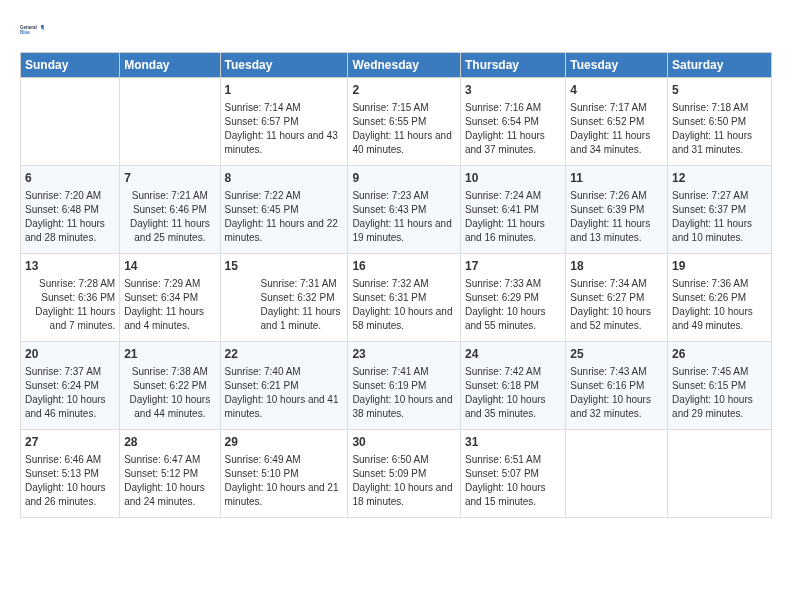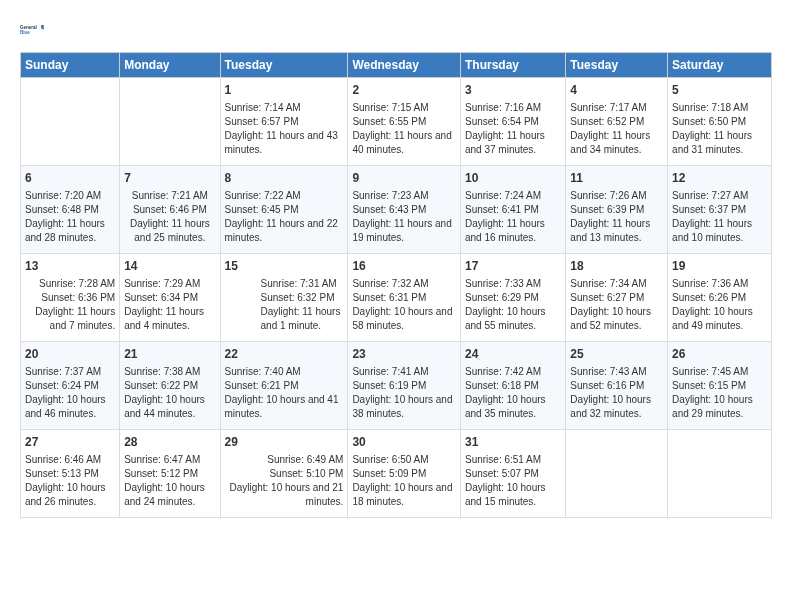--- a/index.html
+++ b/index.html
@@ -234,21 +234,21 @@
       </tr>
       <tr>
         <td>
           <span class="day-number">20</span>
           <div class="cell-content" style="white-space: pre-line;">Sunrise: 7:37 AM
 Sunset: 6:24 PM
 Daylight: 10 hours and 46 minutes.</div>
         </td>
         <td>
           <span class="day-number">21</span>
-          <div class="cell-content" style="white-space: pre-line;">Sunrise: 7:38 AM
+          <div class="cell-content" style="white-space: pre-line; text-align: center;">Sunrise: 7:38 AM
 Sunset: 6:22 PM
 Daylight: 10 hours and 44 minutes.</div>
         </td>
         <td>
           <span class="day-number">22</span>
           <div class="cell-content" style="white-space: pre-line;">Sunrise: 7:40 AM
 Sunset: 6:21 PM
 Daylight: 10 hours and 41 minutes.</div>
         </td>
         <td>
@@ -284,21 +284,21 @@
 Daylight: 10 hours and 26 minutes.</div>
         </td>
         <td>
           <span class="day-number">28</span>
           <div class="cell-content" style="white-space: pre-line;">Sunrise: 6:47 AM
 Sunset: 5:12 PM
 Daylight: 10 hours and 24 minutes.</div>
         </td>
         <td>
           <span class="day-number">29</span>
-          <div class="cell-content" style="white-space: pre-line; text-align: right;">Sunrise: 6:49 AM
+          <div class="cell-content" style="white-space: pre-line;">Sunrise: 6:49 AM
 Sunset: 5:10 PM
 Daylight: 10 hours and 21 minutes.</div>
         </td>
         <td>
           <span class="day-number">30</span>
           <div class="cell-content" style="white-space: pre-line;">Sunrise: 6:50 AM
 Sunset: 5:09 PM
 Daylight: 10 hours and 18 minutes.</div>
         </td>
         <td>

